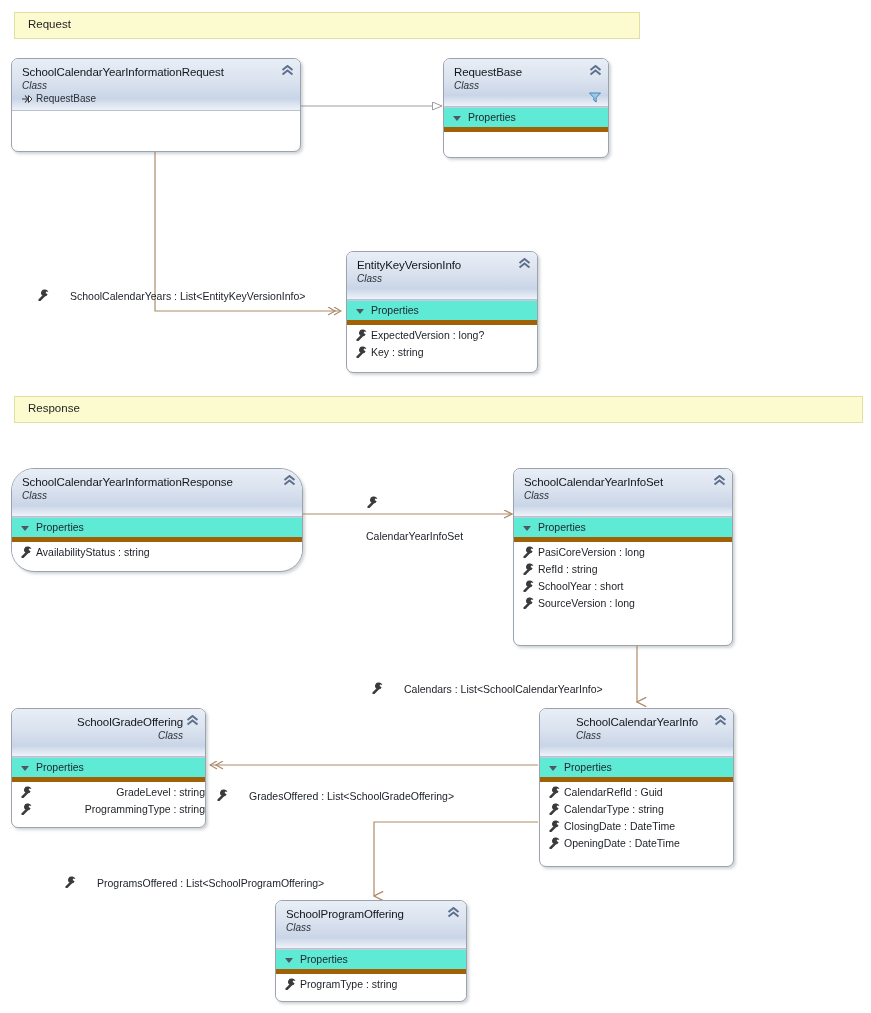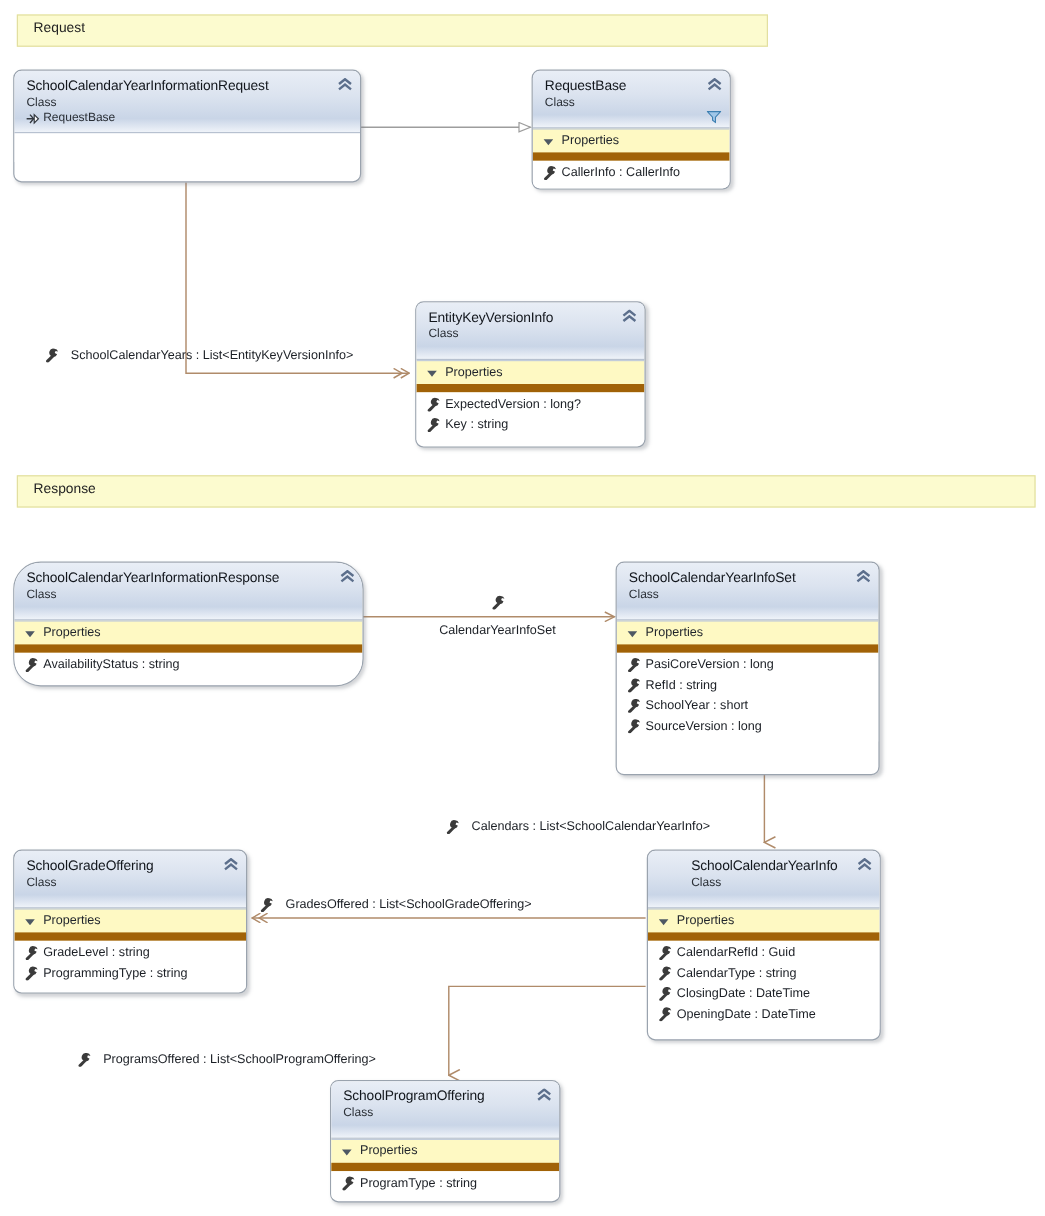--- a/index.html
+++ b/index.html
@@ -62,20 +62,21 @@
     color: #12161c;
     letter-spacing: -0.1px;
     white-space: nowrap;
     line-height: 14px;
   }
   .cb-kind {
     font-size: 10px;
     color: #2a2f36;
     line-height: 13px;
     white-space: nowrap;
+    font-style: italic;
   }
   .cb-base {
     font-size: 10px;
     color: #2a2f36;
     line-height: 14px;
     white-space: nowrap;
     display: flex;
     align-items: center;
     gap: 3px;
   }
@@ -88,23 +89,23 @@
   }
   .filter-icon {
     position: absolute;
     right: 7px;
     bottom: 3px;
     width: 12px;
     height: 11px;
   }
 
   .cb-section {
-    background: #fef9c3;
+    background: #5eead4;
     border-top: 1px solid #c2ccda;
-    border-bottom: 7px solid #a16207;
+    border-bottom: 5px solid #a16207;
     font-size: 10.5px;
     color: #1f242b;
     padding: 2px 0 2px 9px;
     display: flex;
     align-items: center;
     gap: 7px;
     line-height: 15px;
   }
   .tri-down {
     width: 0; height: 0;
@@ -136,22 +137,21 @@
     height: 24px;
   }
 
   
   .assoc-label {
     position: absolute;
     font-size: 10.5px;
     color: #1b1f25;
     white-space: nowrap;
     display: flex;
-    align-items: center;
-    gap: 10px;
+    gap: 21px;
     line-height: 14px;
   }
   .wrench { display: inline-block; width: 12px; height: 12px; vertical-align: middle; }
   .inherit-glyph { display: inline-block; width: 11px; height: 10px; }
 </style>
 </head>
 <body>
 
 <div id="canvas">
 
@@ -222,29 +222,20 @@
         <path d="M1.5,9.5 L6.5,5.5 L11.5,9.5" stroke="#5c6f8c" stroke-width="2" fill="none"></path>
       </svg>
       <svg class="filter-icon" viewBox="0 0 12 11">
         <path d="M0.5,1 L11.5,1 L7.2,5.6 L7.2,10 L4.8,8.2 L4.8,5.6 Z" fill="#9fc6e8" stroke="#3c7fb1" stroke-width="0.9"></path>
       </svg>
     </div>
     <div class="cb-section">
       <span class="tri-down"></span>
       <span>Properties</span>
     </div>
-    <div class="cb-members">
-      <div class="cb-member">
-        <svg class="wrench" viewBox="0 0 12 12">
-          <path d="M8.4,0.6 a3.4,3.4 0 1 0 2.2,4.6 l-2.0,-1.1 0.7,-1.7 2.1,0.6 A3.4,3.4 0 0 0 8.4,0.6 Z" fill="#3b3b3b"></path>
-          <path d="M6.9,5.1 L1.6,10.3 a1.3,1.3 0 0 0 1.8,1.8 L8.6,6.8 Z" fill="#3b3b3b"></path>
-        </svg>
-        <span>CallerInfo : CallerInfo</span>
-      </div>
-    </div>
   </div>
 
   <div class="class-box" style="left:346px; top:251px; width:192px; height:122px;">
     <div class="cb-header" style="padding-bottom:14px;">
       <div class="cb-name">EntityKeyVersionInfo</div>
       <div class="cb-kind">Class</div>
       <svg class="chevron-up" viewBox="0 0 13 11">
         <path d="M1.5,5 L6.5,1 L11.5,5" stroke="#5c6f8c" stroke-width="2" fill="none"></path>
         <path d="M1.5,9.5 L6.5,5.5 L11.5,9.5" stroke="#5c6f8c" stroke-width="2" fill="none"></path>
       </svg>
@@ -333,21 +324,21 @@
       <div class="cb-member">
         <svg class="wrench" viewBox="0 0 12 12">
           <path d="M8.4,0.6 a3.4,3.4 0 1 0 2.2,4.6 l-2.0,-1.1 0.7,-1.7 2.1,0.6 A3.4,3.4 0 0 0 8.4,0.6 Z" fill="#3b3b3b"></path>
           <path d="M6.9,5.1 L1.6,10.3 a1.3,1.3 0 0 0 1.8,1.8 L8.6,6.8 Z" fill="#3b3b3b"></path>
         </svg>
         <span>SourceVersion : long</span>
       </div>
     </div>
   </div>
 
-  <div class="class-box" style="left:11px; top:708px; width:195px; height:120px;">
+  <div class="class-box" style="left:11px; top:708px; width:195px; height:120px;text-align:right;">
     <div class="cb-header" style="padding-bottom:14px;">
       <div class="cb-name">SchoolGradeOffering</div>
       <div class="cb-kind">Class</div>
       <svg class="chevron-up" viewBox="0 0 13 11">
         <path d="M1.5,5 L6.5,1 L11.5,5" stroke="#5c6f8c" stroke-width="2" fill="none"></path>
         <path d="M1.5,9.5 L6.5,5.5 L11.5,9.5" stroke="#5c6f8c" stroke-width="2" fill="none"></path>
       </svg>
     </div>
     <div class="cb-section">
       <span class="tri-down"></span>
@@ -457,21 +448,21 @@
   </div>
 
   <div class="assoc-label" style="left:371px; top:682px;">
     <svg class="wrench" viewBox="0 0 12 12">
       <path d="M8.4,0.6 a3.4,3.4 0 1 0 2.2,4.6 l-2.0,-1.1 0.7,-1.7 2.1,0.6 A3.4,3.4 0 0 0 8.4,0.6 Z" fill="#3b3b3b"></path>
       <path d="M6.9,5.1 L1.6,10.3 a1.3,1.3 0 0 0 1.8,1.8 L8.6,6.8 Z" fill="#3b3b3b"></path>
     </svg>
     <span>Calendars : List&lt;SchoolCalendarYearInfo&gt;</span>
   </div>
 
-  <div class="assoc-label" style="left:216px; top:747px;">
+  <div class="assoc-label" style="left:216px; top:789px;">
     <svg class="wrench" viewBox="0 0 12 12">
       <path d="M8.4,0.6 a3.4,3.4 0 1 0 2.2,4.6 l-2.0,-1.1 0.7,-1.7 2.1,0.6 A3.4,3.4 0 0 0 8.4,0.6 Z" fill="#3b3b3b"></path>
       <path d="M6.9,5.1 L1.6,10.3 a1.3,1.3 0 0 0 1.8,1.8 L8.6,6.8 Z" fill="#3b3b3b"></path>
     </svg>
     <span>GradesOffered : List&lt;SchoolGradeOffering&gt;</span>
   </div>
 
   <div class="assoc-label" style="left:64px; top:876px;">
     <svg class="wrench" viewBox="0 0 12 12">
       <path d="M8.4,0.6 a3.4,3.4 0 1 0 2.2,4.6 l-2.0,-1.1 0.7,-1.7 2.1,0.6 A3.4,3.4 0 0 0 8.4,0.6 Z" fill="#3b3b3b"></path>

